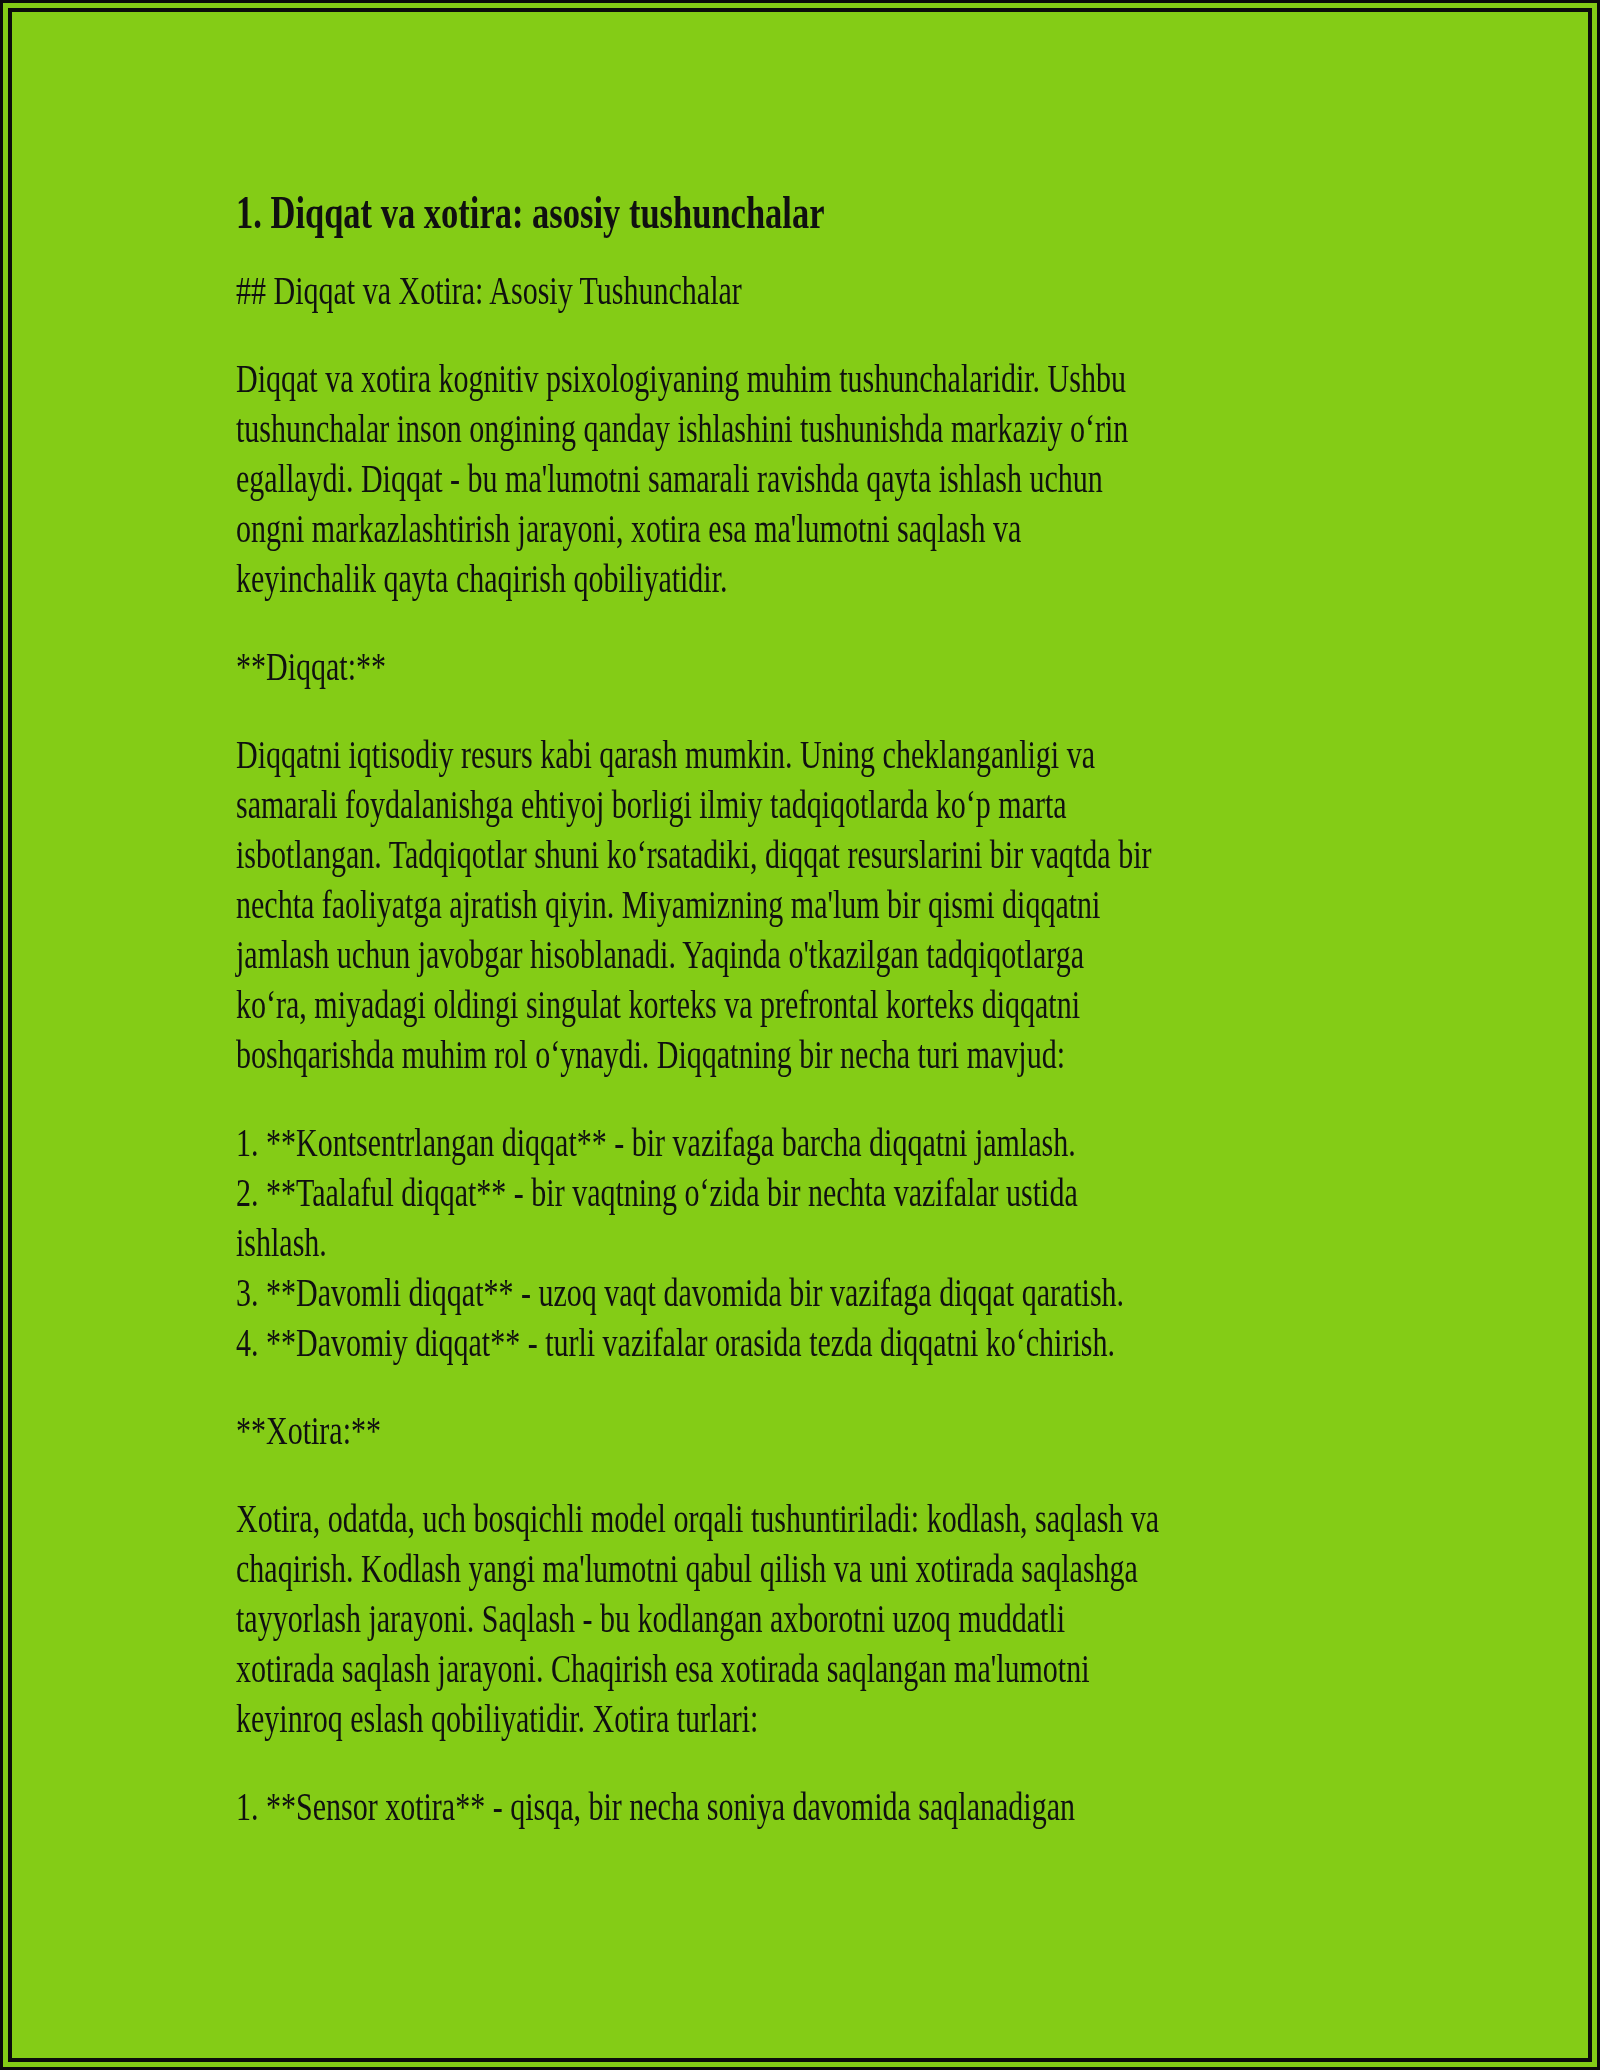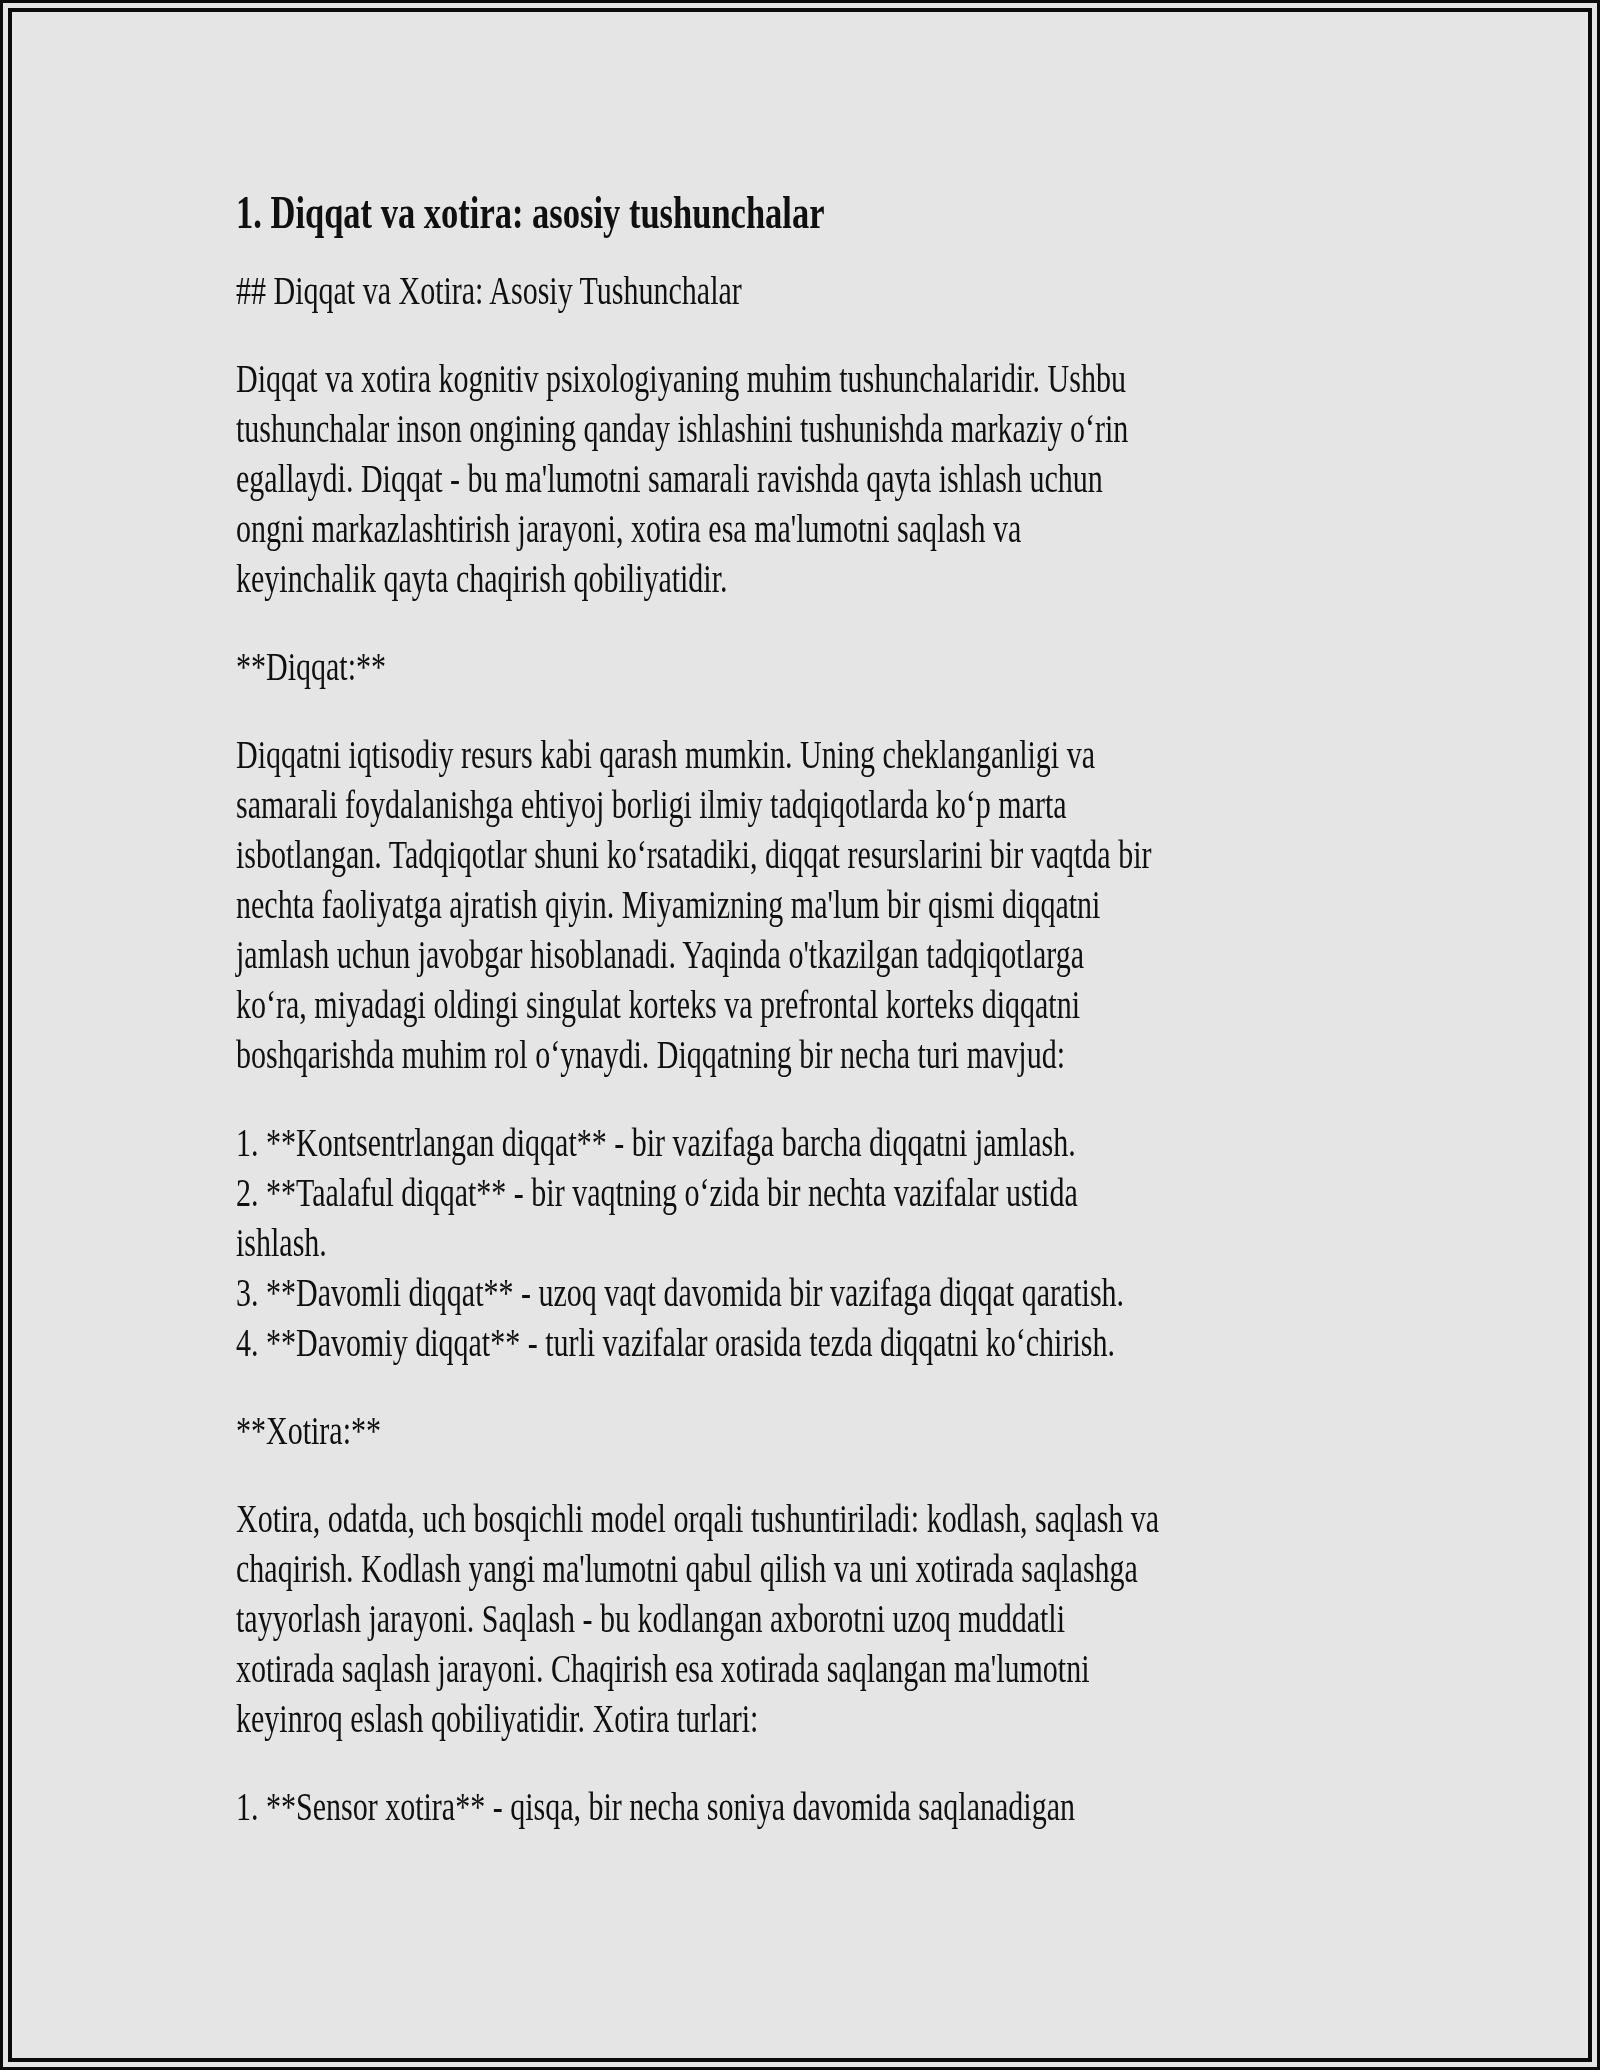--- a/index.html
+++ b/index.html
@@ -4,21 +4,21 @@
 <style>
   html, body {
     margin: 0;
     padding: 0;
     background: #ffffff;
   }
   .page {
     position: relative;
     width: 1600px;
     height: 2070px;
-    background: #e5e5e5;
+    background: #84cc16;
     overflow: hidden;
     font-family: "Liberation Serif", "DejaVu Serif", serif;
   }
   .frame-outer {
     position: absolute;
     inset: 0;
     border: 3px solid #0b0b0b;
     pointer-events: none;
   }
   .frame-inner {

